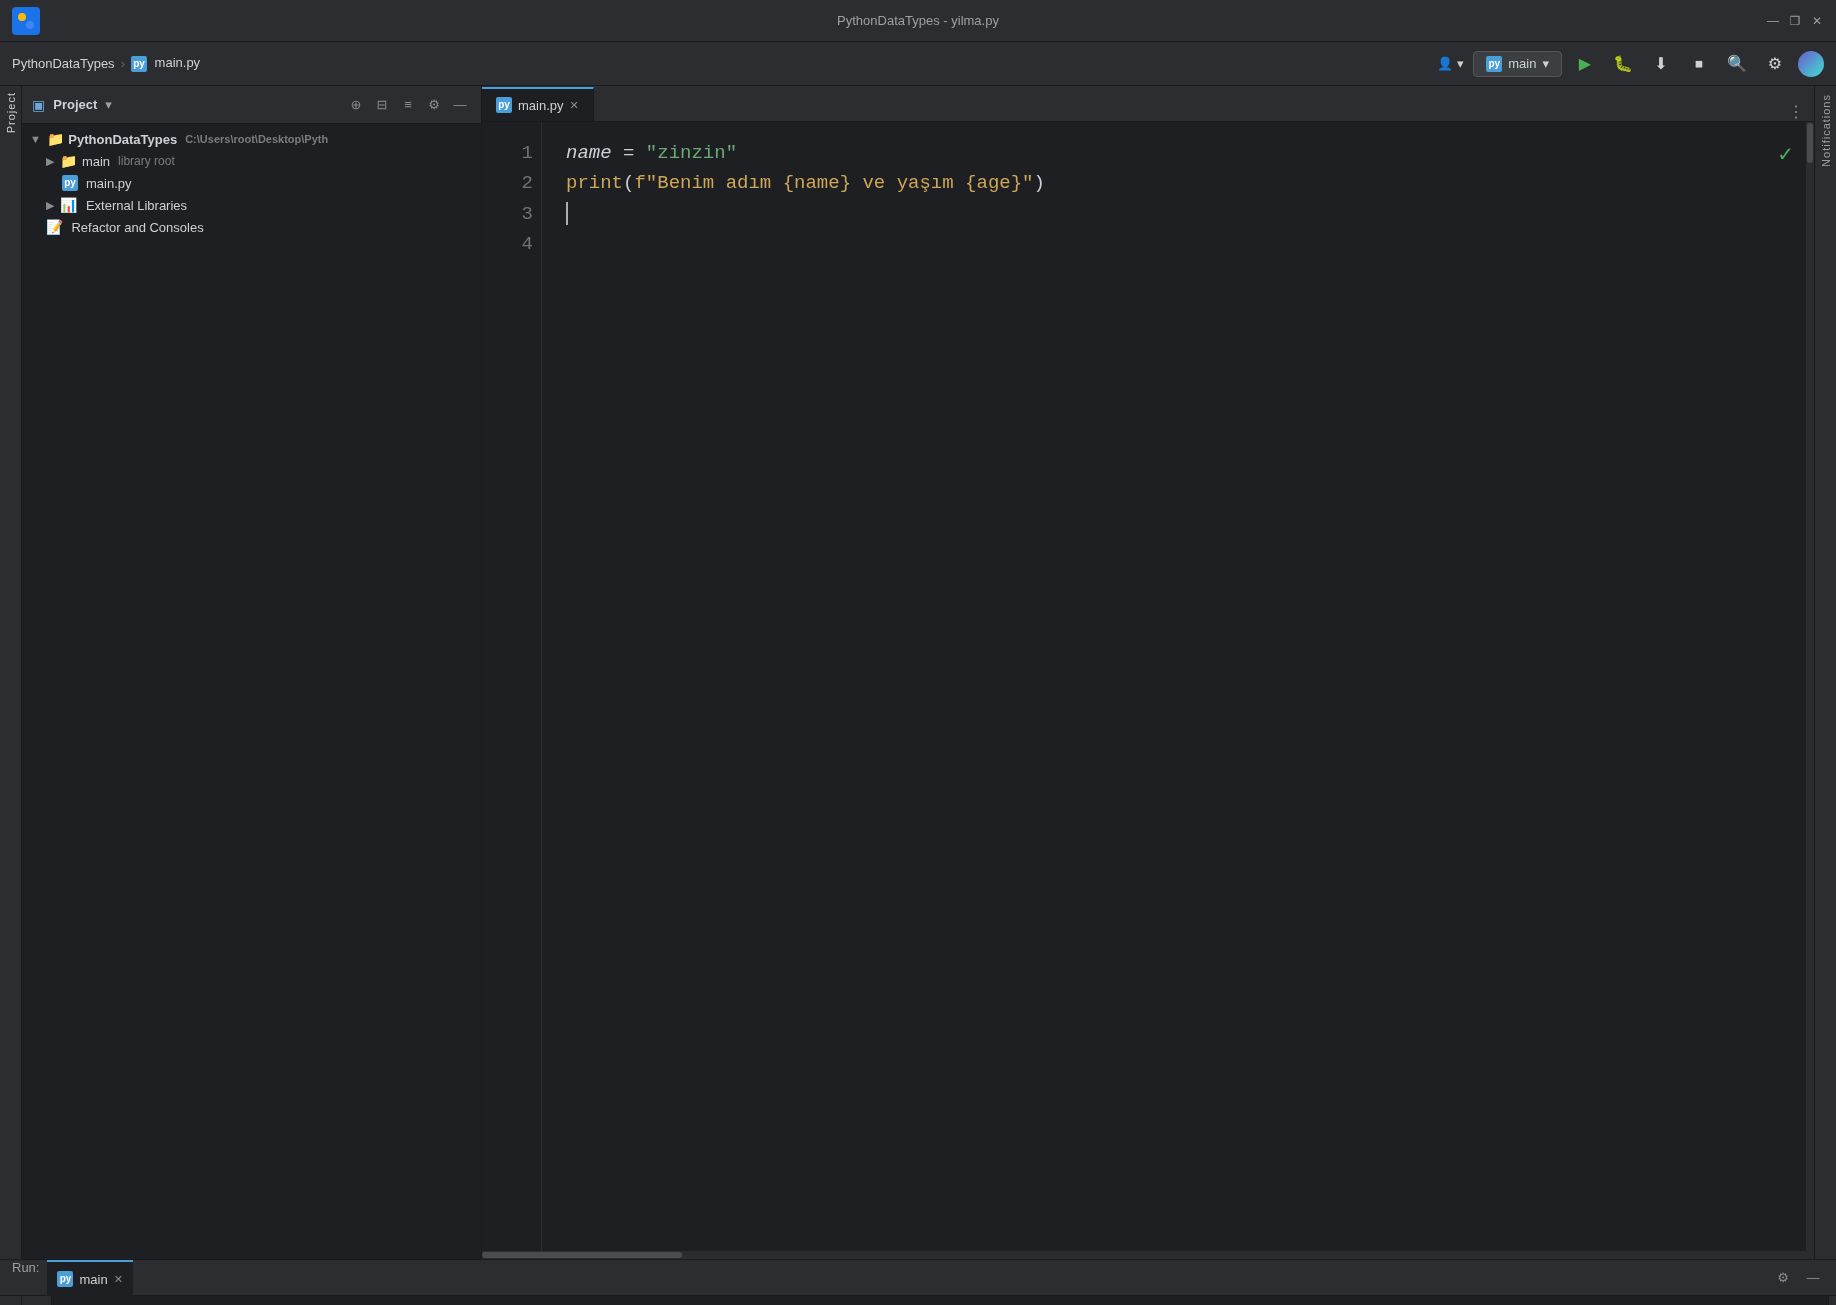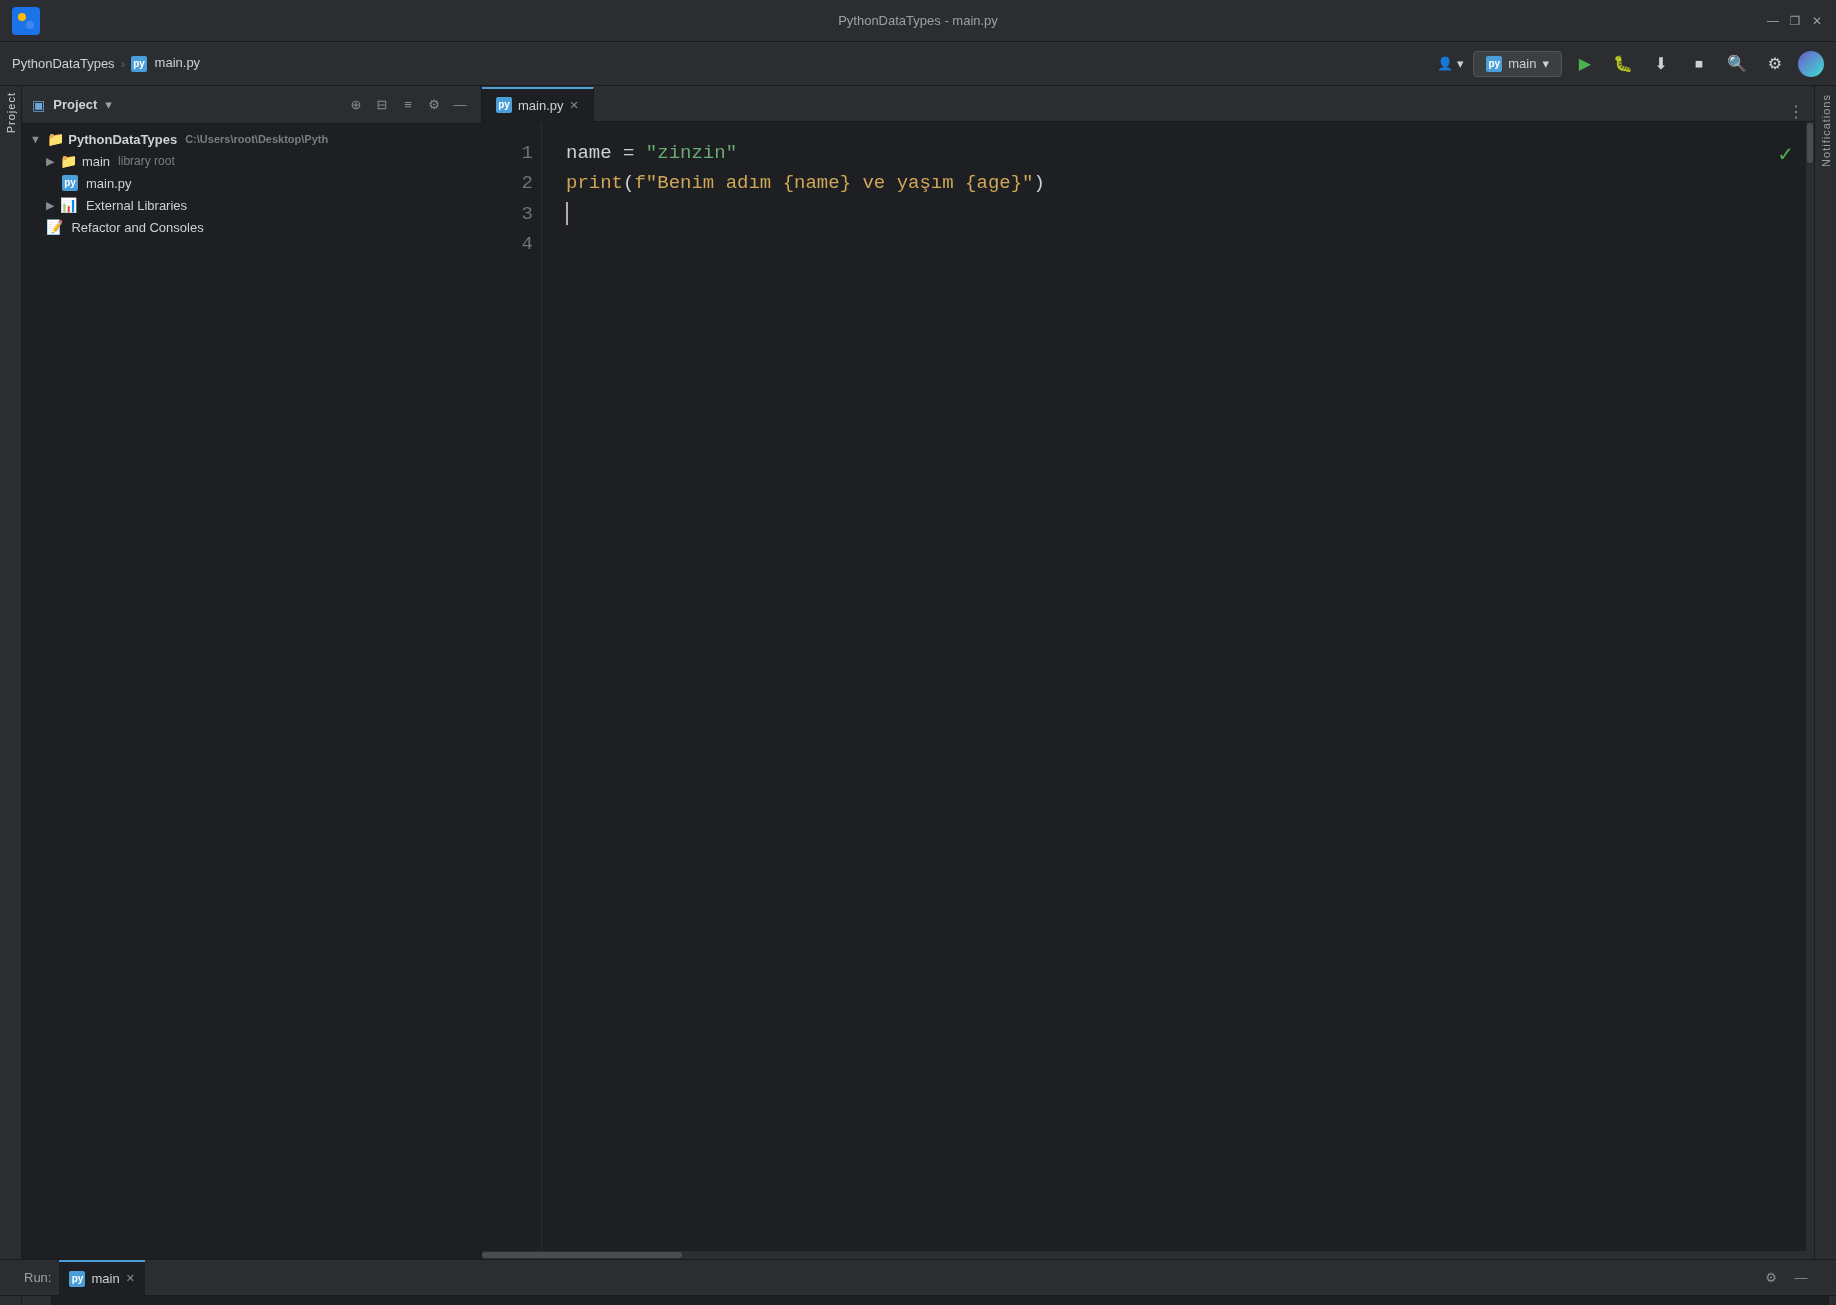--- a/index.html
+++ b/index.html
@@ -242,21 +242,21 @@
       padding: 16px 24px;
       font-family: 'Consolas', 'Courier New', monospace;
       font-size: 19px;
       line-height: 1.6;
       color: #cdd1d5;
       overflow: auto;
     }
     .code-line { white-space: pre; display: block; }
     .kw-string { color: #6aab73; }
     .kw-number { color: #6897bb; }
-    .kw-var { color: #cdd1d5; }
+    .kw-var { color: #cdd1d5; font-style: italic; }
     .kw-func { color: #cfa756; }
     .kw-paren { color: #cdd1d5; }
     .kw-fstring { color: #cfa756; }
     .cursor { display: inline-block; width: 2px; height: 1.2em; background: #aeafad; vertical-align: text-bottom; animation: blink 1s infinite; }
     @keyframes blink { 0%,50% { opacity:1; } 51%,100% { opacity:0; } }
     .checkmark {
       position: absolute;
       right: 20px;
       top: 20px;
       color: #4caf50;
@@ -282,22 +282,21 @@
       height: 360px;
       background: #1e1f22;
       border-top: 1px solid #1a1b1e;
       display: flex;
       flex-direction: column;
     }
     .run-panel-header {
       height: 36px;
       background: #2b2d30;
       display: flex;
-      align-items: center;
-      padding: 0 24px;
+      padding: 0 12px;
       border-bottom: 1px solid #1a1b1e;
       gap: 8px;
     }
     .run-label {
       font-size: 13px;
       color: #9da0a2;
     }
     .run-tab {
       display: flex;
       align-items: center;
@@ -394,21 +393,21 @@
 <body>
 
 <div class="title-bar">
   <div class="title-bar-logo">
     <svg width="28" height="28" viewBox="0 0 28 28">
       <rect width="28" height="28" rx="4" fill="#1a73e8"></rect>
       <circle cx="10" cy="10" r="4" fill="#fbbc05"></circle>
       <circle cx="18" cy="18" r="4" fill="#4285f4"></circle>
     </svg>
   </div>
-  <div class="title-bar-title">PythonDataTypes - main.py</div>
+  <div class="title-bar-title">PythonDataTypes - yilma.py</div>
   <div class="title-bar-controls">
     <span class="win-btn">—</span>
     <span class="win-btn">❐</span>
     <span class="win-btn">✕</span>
   </div>
 </div>
 
 <div class="nav-bar">
   <div class="breadcrumb">
     <span>PythonDataTypes</span>

